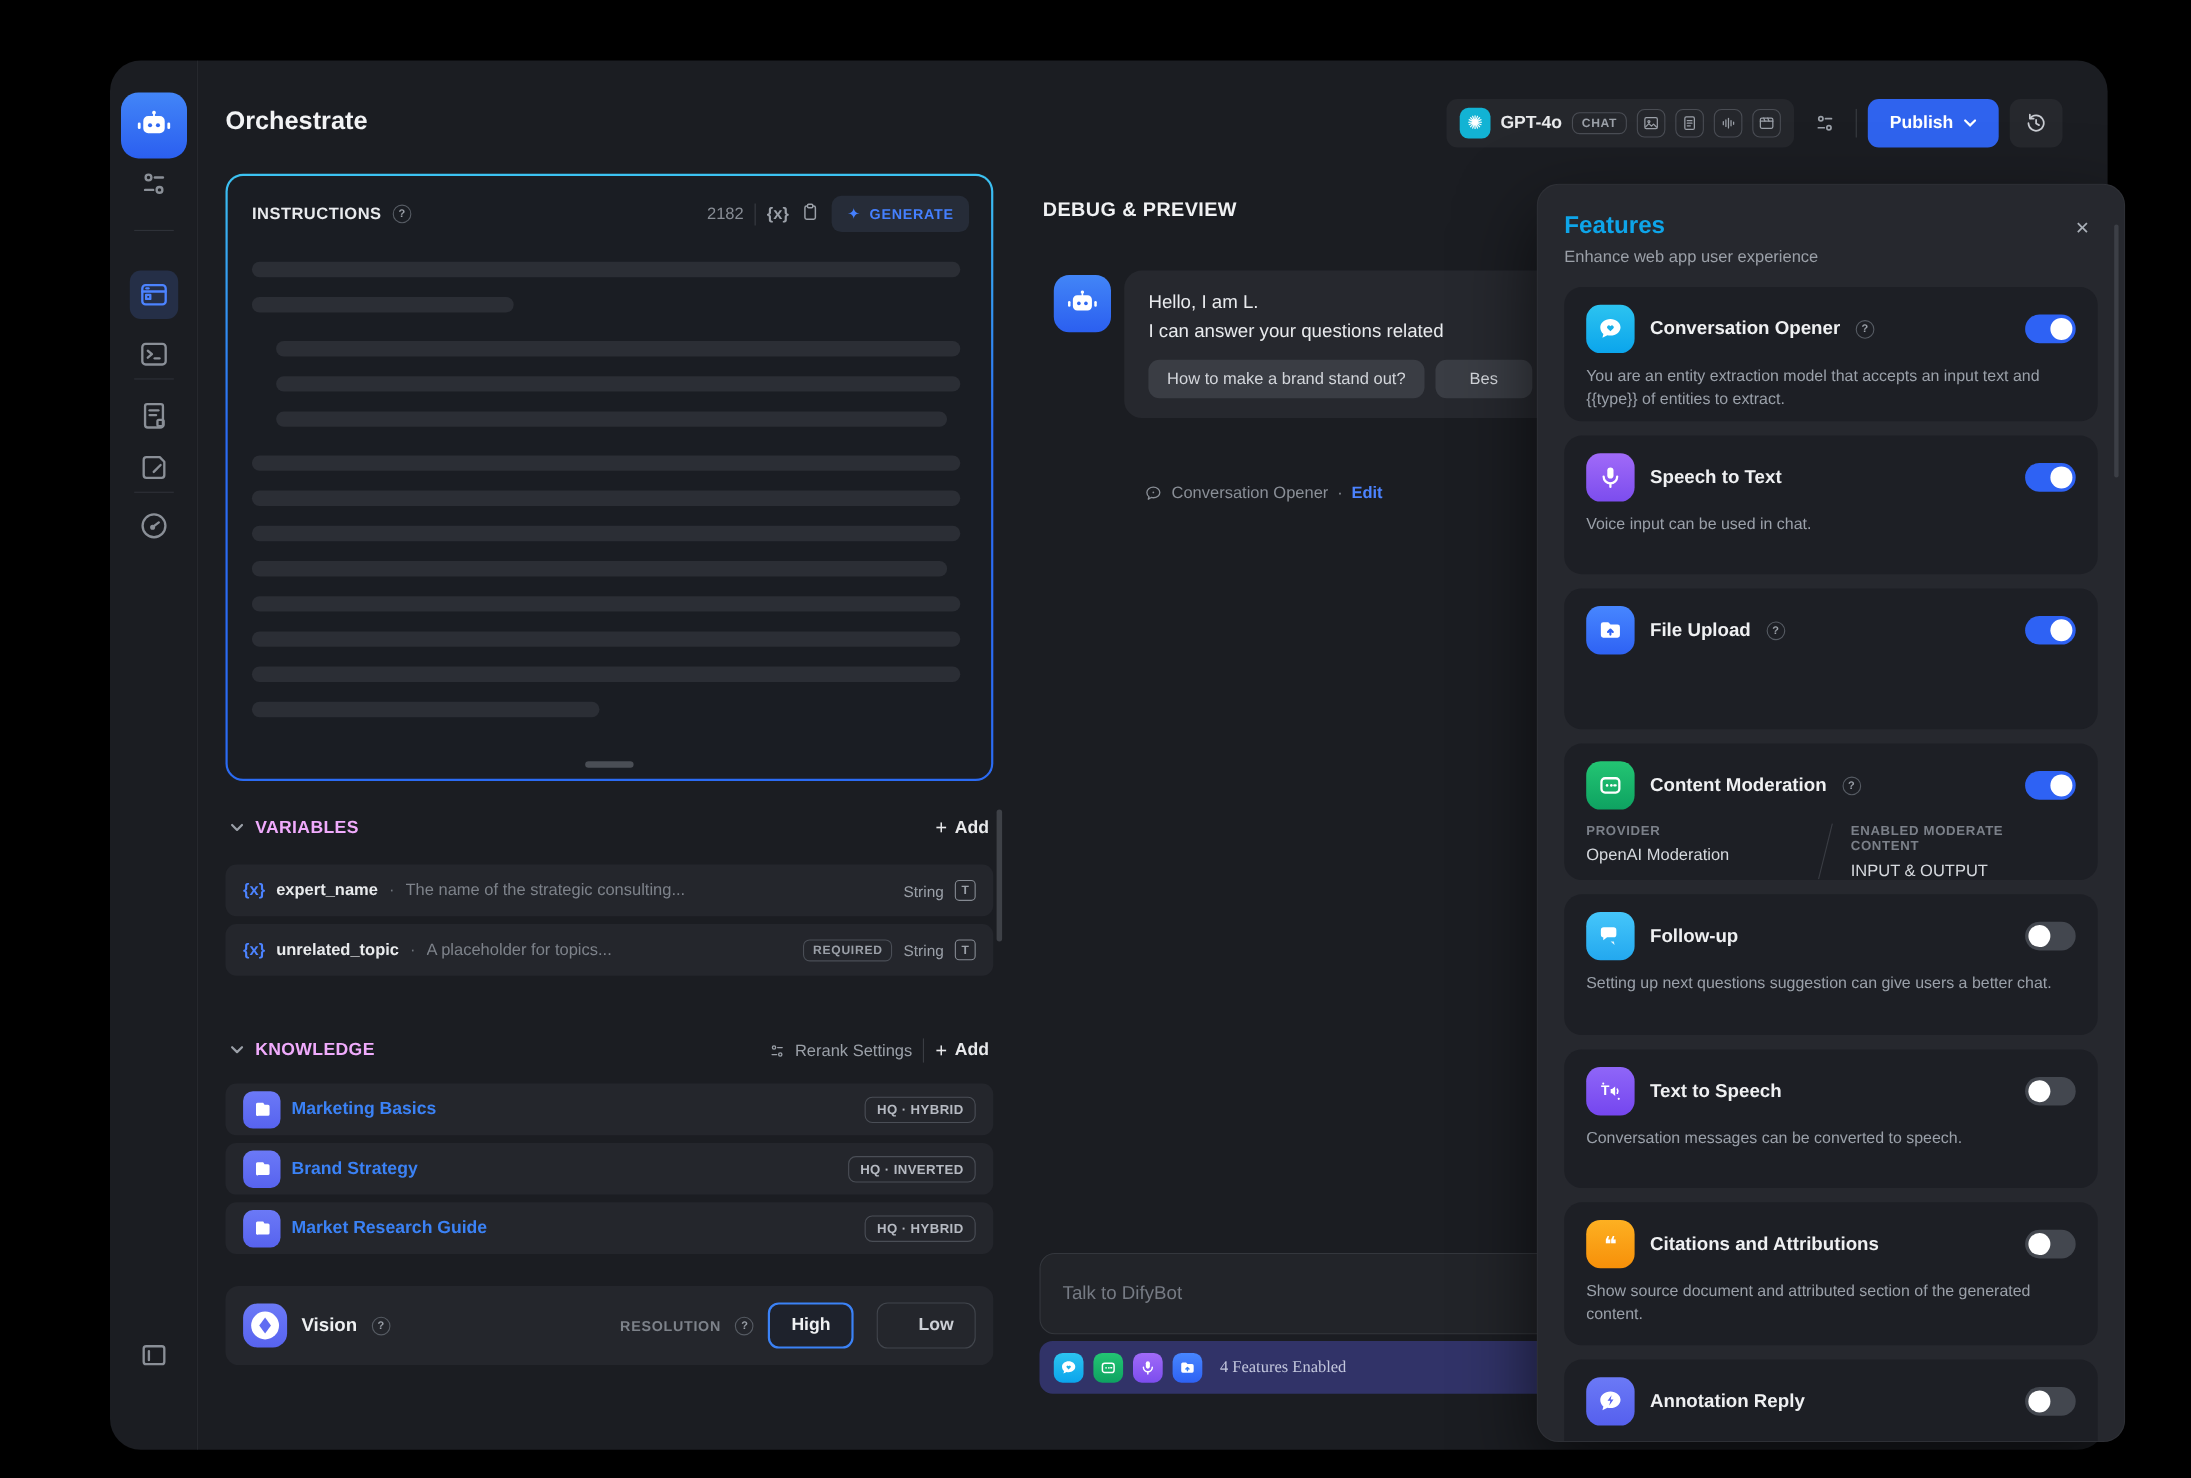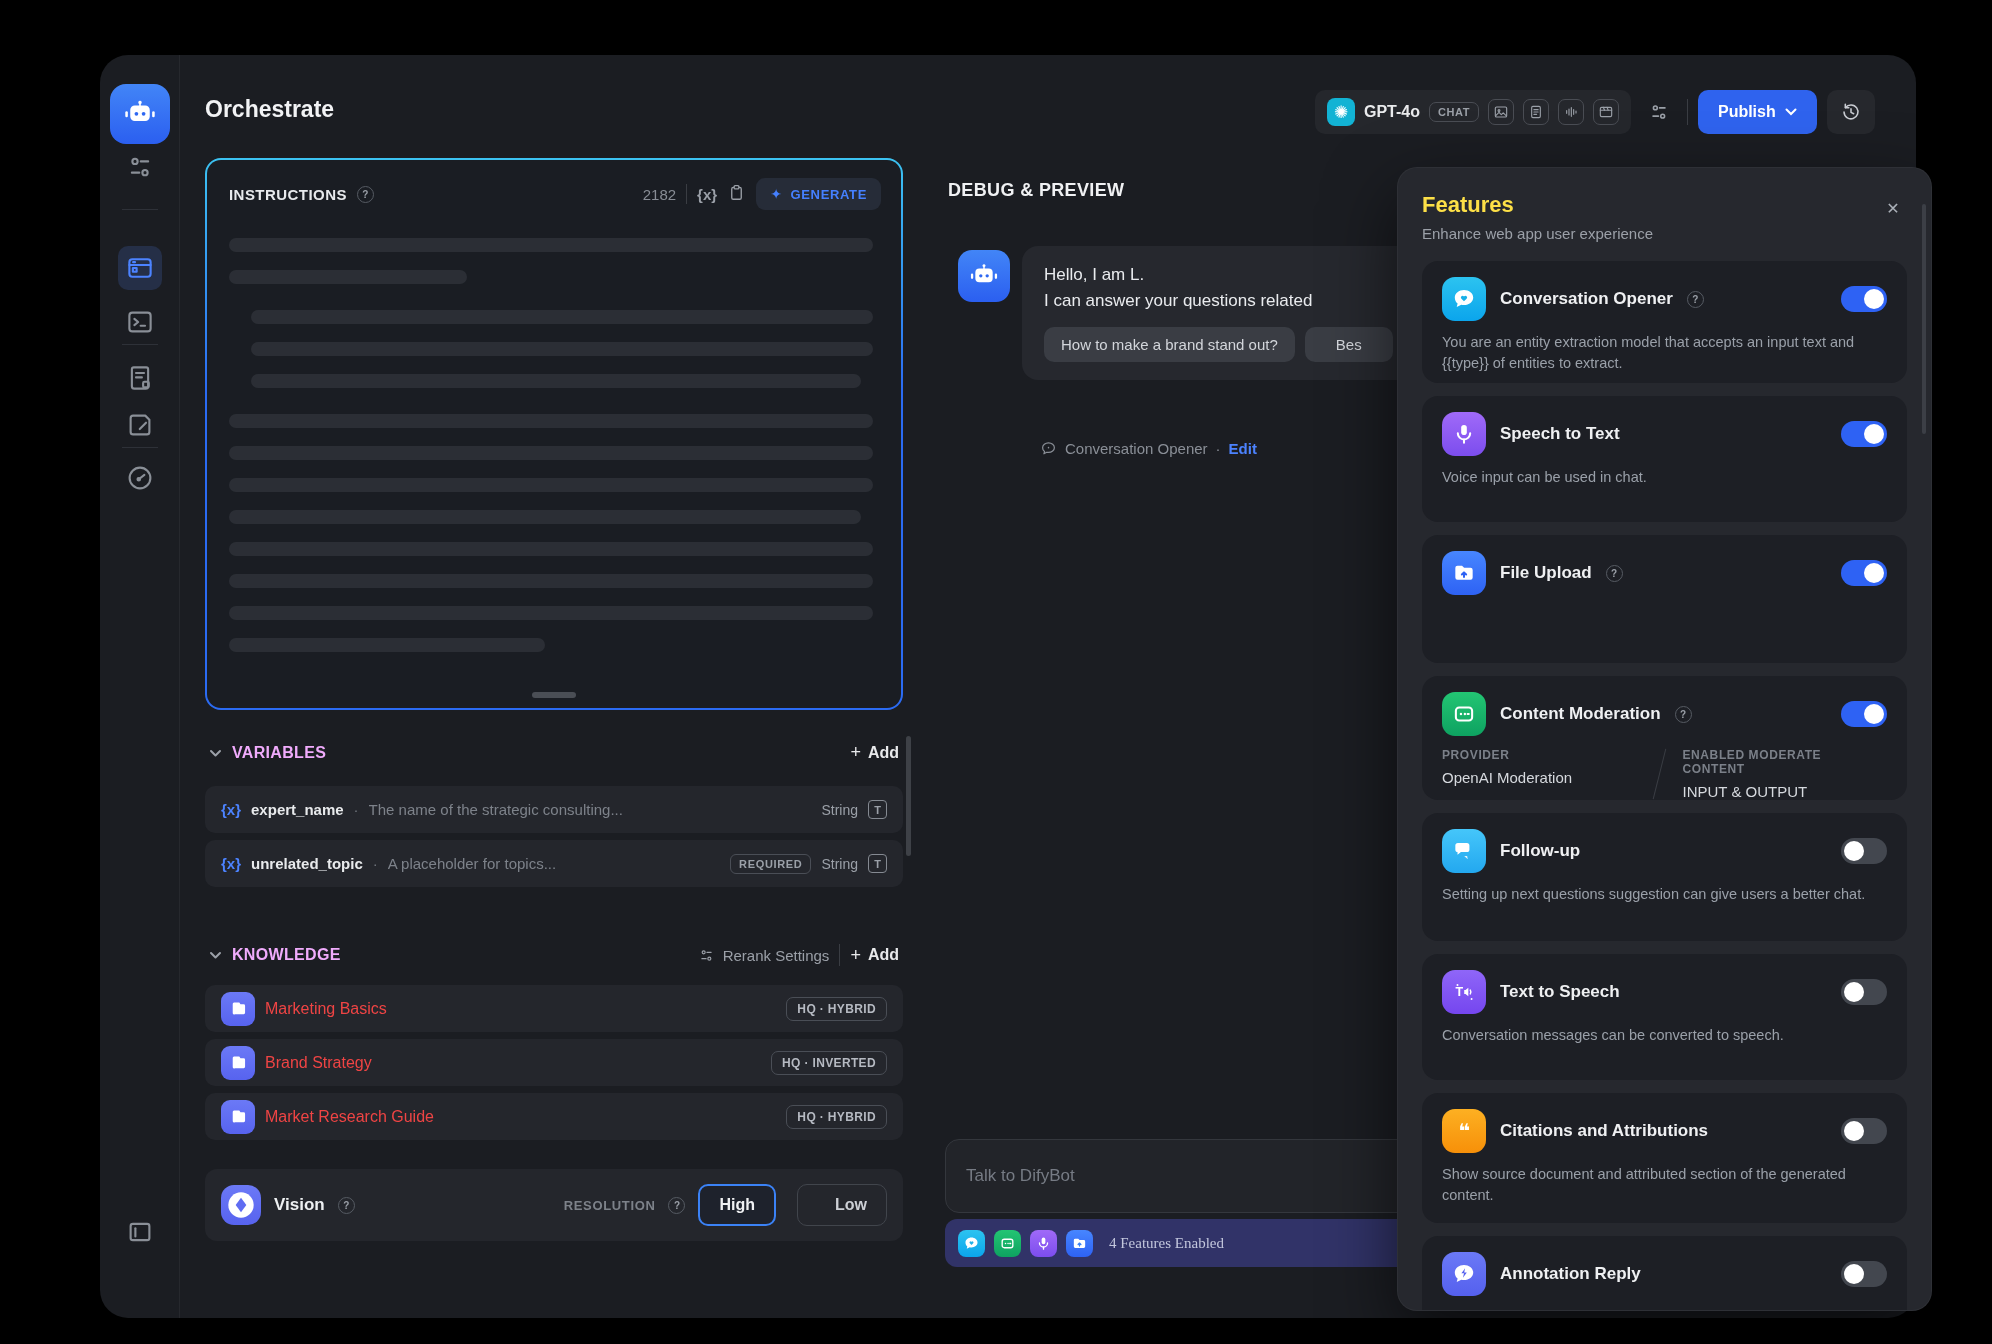--- a/index.html
+++ b/index.html
@@ -86,21 +86,21 @@
   .var-desc { flex:1; font-size:15px; color:#7d828a; white-space:nowrap; overflow:hidden; text-overflow:ellipsis; }
   .req-badge { font-size:11px; font-weight:700; letter-spacing:.06em; color:#9ba0a8;
                border:1px solid #4a4e56; border-radius:6px; padding:3px 8px; }
   .type-label { font-size:14px; color:#9ba0a8; }
   .t-icon { width:19px; height:19px; border:1.6px solid #858a92; border-radius:4px; color:#9ba0a8;
             font-size:11px; font-weight:700; display:flex; align-items:center; justify-content:center; }
 
   .kn-icon { width:34px; height:34px; border-radius:9px; background:linear-gradient(180deg,#6b79f6,#5763ef);
              display:flex; align-items:center; justify-content:center; flex:none; }
   .kn-icon svg { width:19px; height:19px; }
-  .kn-name { font-size:16px; font-weight:400; color:#ef4444; }
+  .kn-name { font-size:16px; font-weight:700; color:#3b82f6; }
   .kn-badge { font-size:12px; font-weight:600; letter-spacing:.03em; color:#b6bac2;
               border:1px solid #4a4e56; border-radius:7px; padding:4px 10px; }
 
   .vision-card { position:absolute; left:205px; top:1169px; width:698px; height:72px; background:#24262c;
                  border-radius:12px; display:flex; align-items:center; gap:13px; padding:0 16px; }
   .vision-icon { width:40px; height:40px; border-radius:13px; background:linear-gradient(180deg,#6b79f6,#5763ef);
                  display:flex; align-items:center; justify-content:center; }
   .vision-label { font-size:17px; font-weight:700; color:#eef0f2; }
   .res-label { font-size:13px; font-weight:700; letter-spacing:.05em; color:#7d828a; }
   .res-btn { height:42px; padding:0 19px; border-radius:10px; font-size:16px; font-weight:600;
@@ -132,21 +132,21 @@
   .features-bar { position:absolute; left:945px; top:1219px; width:478px; height:48px; background:#313368;
                   border-radius:12px; display:flex; align-items:center; gap:9px; padding:0 13px; }
   .mini-fi { width:27px; height:27px; border-radius:8px; display:flex; align-items:center; justify-content:center; flex:none; }
   .mini-fi svg { width:17px; height:17px; }
   .fe-label { margin-left:7px; font-size:15px; color:#c3c7dd;font-family:Liberation Serif, serif; }
 
   
   .features-panel { position:absolute; left:1397px; top:167px; width:535px; height:1144px; background:#26282e;
                     border:1px solid rgba(255,255,255,.04); border-radius:20px; padding:24px 24px 0;
                     box-shadow:0 28px 70px rgba(0,0,0,.6); overflow:hidden; z-index:10; }
-  .fp-title { font-size:22px; font-weight:700; color:#fde047; }
+  .fp-title { font-size:22px; font-weight:700; color:#0ea5e9; }
   .fp-close { position:absolute; right:24px; top:26px; font-size:16px; color:#aab0b8; width:28px; height:28px;
               display:flex; align-items:center; justify-content:center; }
   .fp-sub { font-size:15px; color:#9ba0a8; margin-top:7px; }
   .fp-cards { margin-top:19px; display:flex; flex-direction:column; gap:13px; }
   .fp-card { background:#1d1f25; border-radius:16px; padding:16px 20px; overflow:hidden; }
   .fp-card.h1{height:122px}.fp-card.h2{height:126px}.fp-card.h3{height:128px}.fp-card.h4{height:124px}
   .fp-card.h5{height:128px}.fp-card.h6{height:126px}.fp-card.h7{height:130px}.fp-card.h8{height:120px}
   .fp-head { display:flex; align-items:center; gap:14px; height:44px; }
   .fi { width:44px; height:44px; border-radius:13px; display:flex; align-items:center; justify-content:center; flex:none; }
   .fi svg { width:26px; height:26px; }

